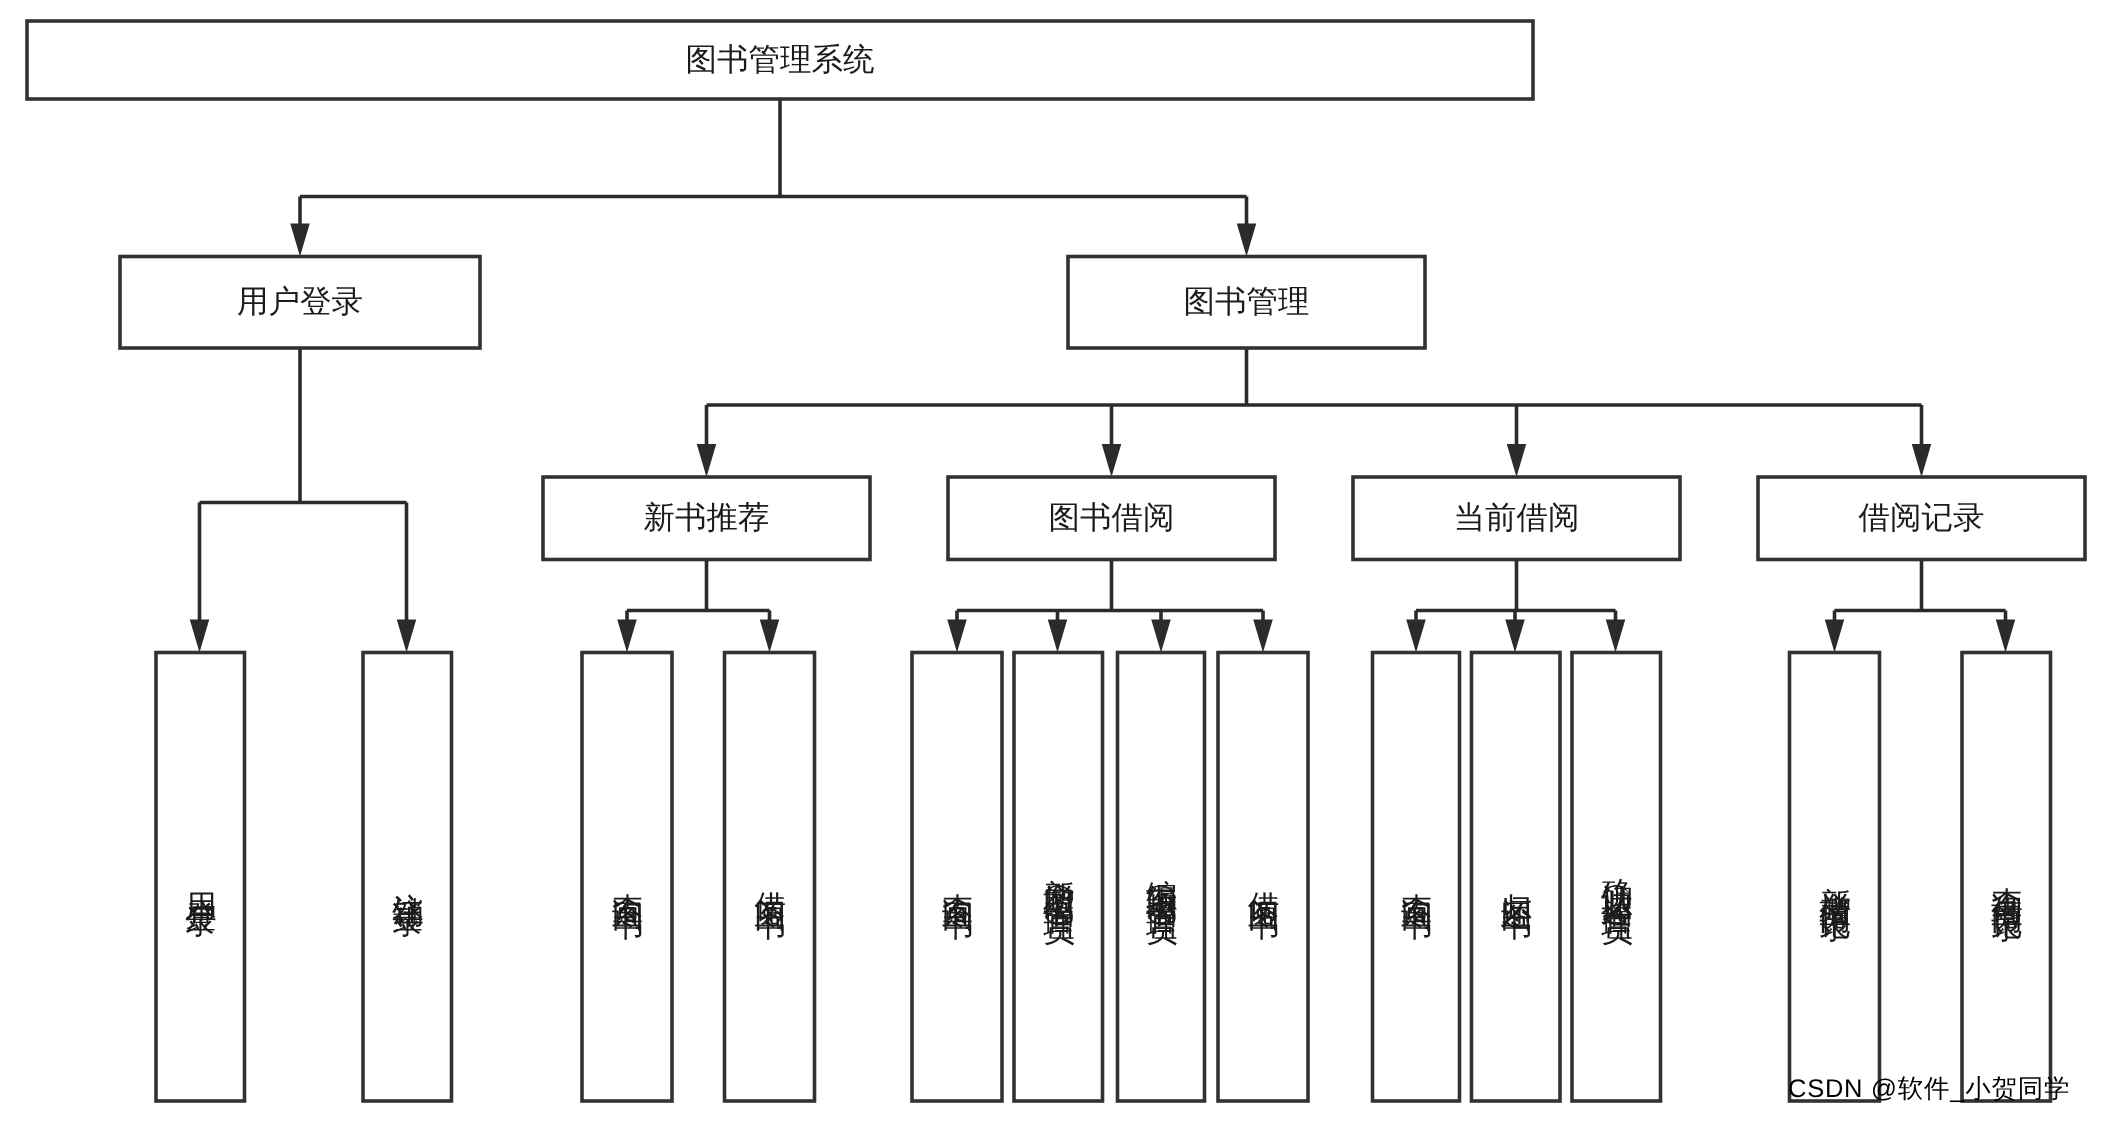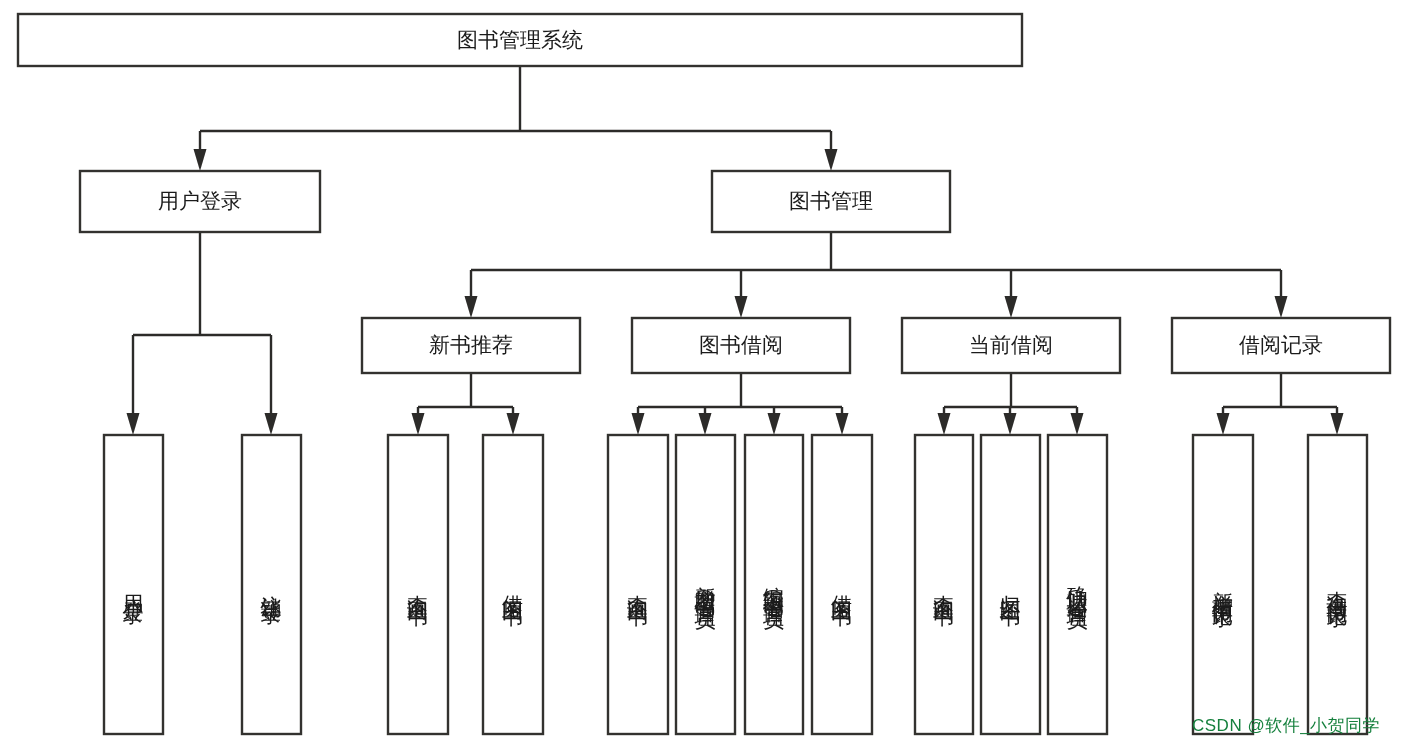--- a/index.html
+++ b/index.html
@@ -63,21 +63,21 @@
     align-items: center;
     justify-content: center;
     text-align: center;
     pointer-events: none;
     user-select: none;
   }
   .watermark {
     position: absolute;
     font-family: "Liberation Sans", "DejaVu Sans", sans-serif;
     font-size: 17px;
-    color: #15803d;
+    color: #000000;
     white-space: nowrap;
     letter-spacing: 0.5px;
   }
 </style>
 </head>
 <body>
 
 <div id="diagram-root">
 
   <svg id="tree-svg" viewBox="0 0 1405 747" xmlns="http://www.w3.org/2000/svg">

